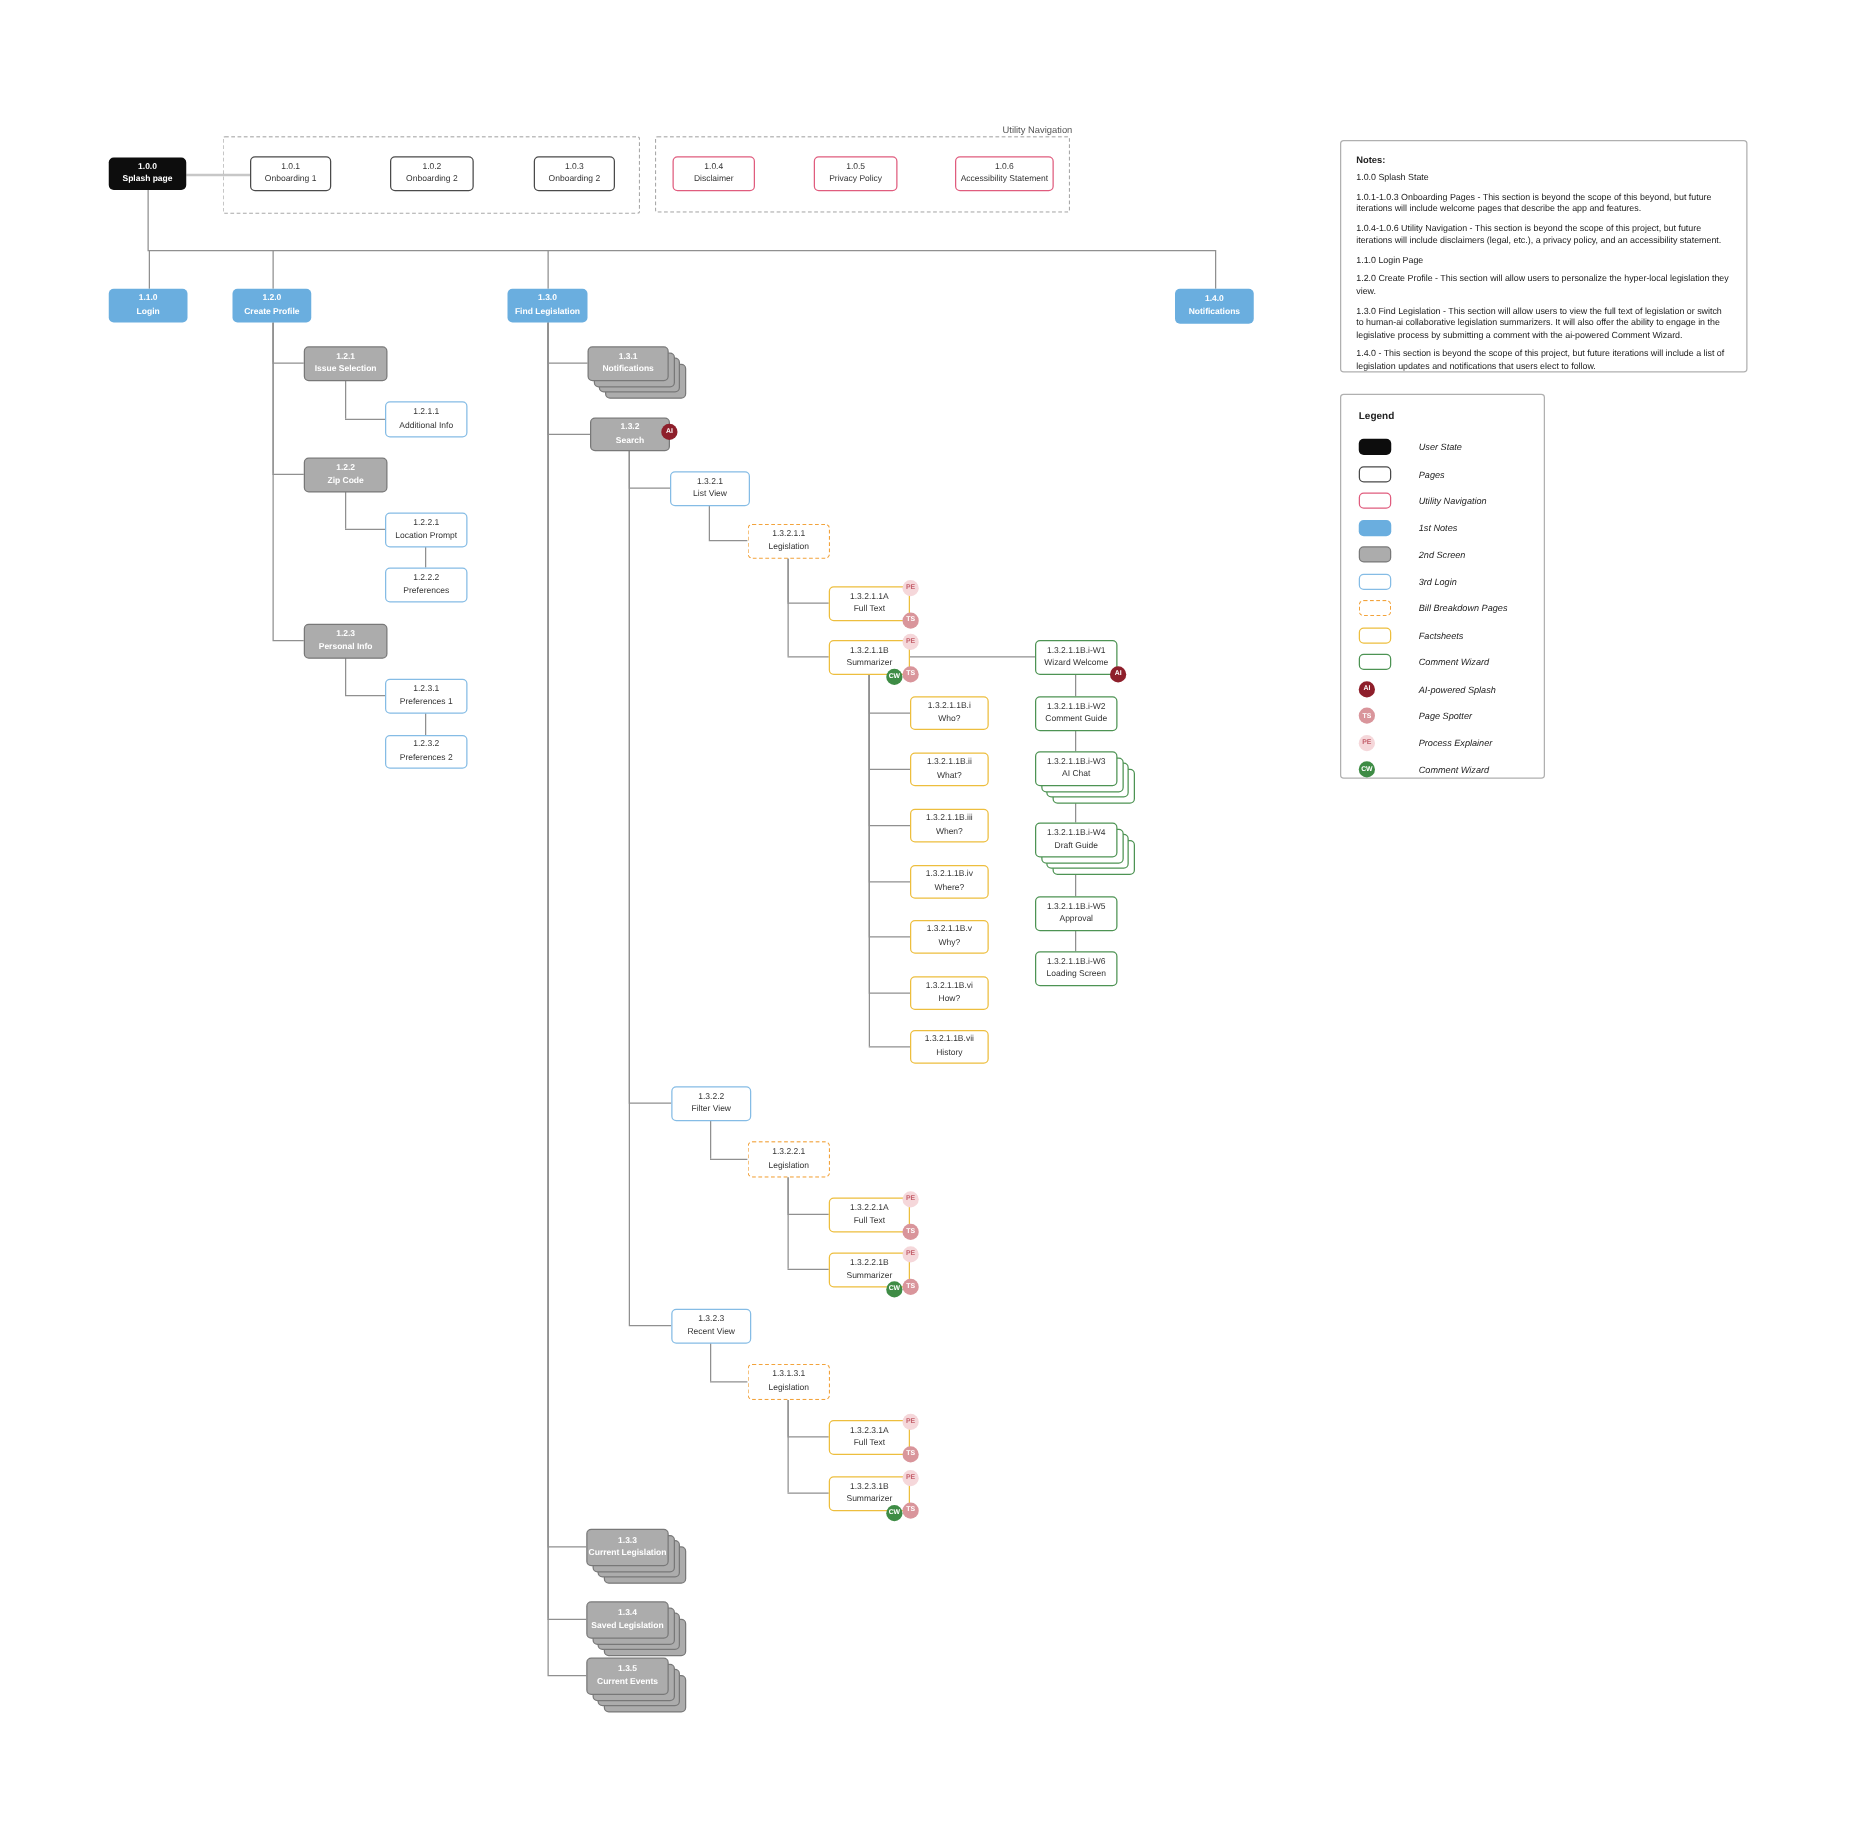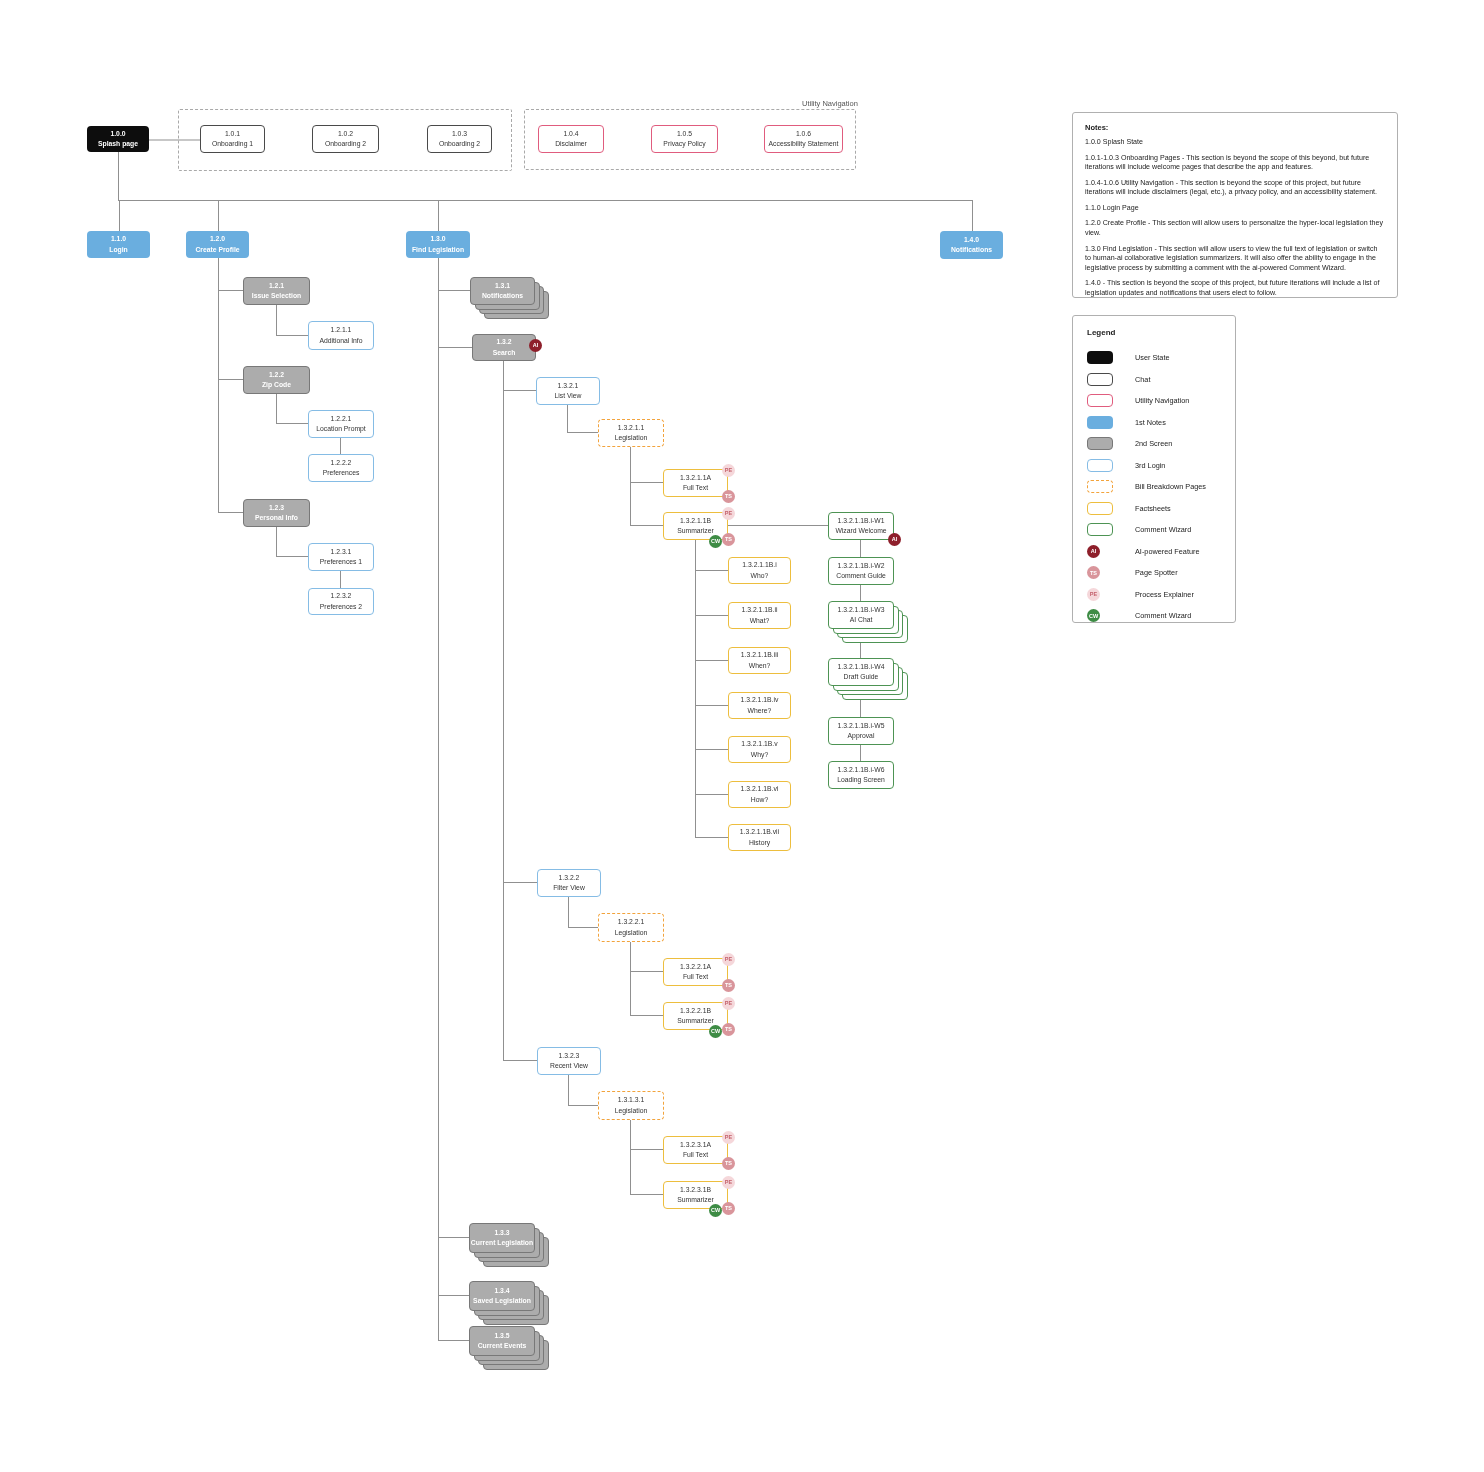--- a/index.html
+++ b/index.html
@@ -55,21 +55,21 @@
   .notes p{margin:0 0 6px 0;font-size:7.1px;line-height:1.35;color:#222;}
 
   
   .legend{position:absolute;left:1072px;top:315px;width:164px;height:308px;border:1px solid #b0b0b0;border-radius:3px;
           background:#fff;padding:12px 14px;box-sizing:border-box;z-index:3;}
   .legend h3{margin:0 0 10px 0;font-size:8px;color:#222;}
   .legend-row{display:flex;align-items:center;height:21.5px;}
   .legend-swatch{width:26px;height:13px;border-radius:4px;margin-right:22px;flex:0 0 auto;box-sizing:border-box;}
   .legend-circle{width:13px;height:13px;border-radius:50%;margin:0 35px 0 0;display:flex;align-items:center;justify-content:center;
                  font-size:5.5px;font-weight:bold;flex:0 0 auto;}
-  .legend-label{font-size:7.3px;color:#222;white-space:nowrap;}
+  .legend-label{font-size:7.3px;color:#222;white-space:nowrap;font-style:italic;}
   .sw-user-state{background:#0d0d0d;}
   .sw-pages{background:#fff;border:1px solid #4a4a4a;}
   .sw-utility{background:#fff;border:1px solid var(--c-utility);}
   .sw-level1{background:var(--c-level1);}
   .sw-level2{background:var(--c-level2);border:1px solid #787878;}
   .sw-level3{background:#fff;border:1px solid var(--c-level3);}
   .sw-bill{background:#fff;border:1.4px dashed var(--c-bill);}
   .sw-factsheet{background:#fff;border:1.4px solid var(--c-factsheet);}
   .sw-wizard{background:#fff;border:1.2px solid var(--c-wizard);}
 </style>
@@ -95,21 +95,21 @@
 
   <div class="legend">
     <h3>Legend</h3>
     <div id="legend-body">
         <div class="legend-row">
           <div class="legend-swatch sw-user-state"></div>
           <div class="legend-label">User State</div>
         </div>
         <div class="legend-row">
           <div class="legend-swatch sw-pages"></div>
-          <div class="legend-label">Chat</div>
+          <div class="legend-label">Pages</div>
         </div>
         <div class="legend-row">
           <div class="legend-swatch sw-utility"></div>
           <div class="legend-label">Utility Navigation</div>
         </div>
         <div class="legend-row">
           <div class="legend-swatch sw-level1"></div>
           <div class="legend-label">1st Notes</div>
         </div>
         <div class="legend-row">
@@ -127,21 +127,21 @@
         <div class="legend-row">
           <div class="legend-swatch sw-factsheet"></div>
           <div class="legend-label">Factsheets</div>
         </div>
         <div class="legend-row">
           <div class="legend-swatch sw-wizard"></div>
           <div class="legend-label">Comment Wizard</div>
         </div>
         <div class="legend-row">
           <div class="legend-circle b-ai">AI</div>
-          <div class="legend-label">AI-powered Feature</div>
+          <div class="legend-label">AI-powered Splash</div>
         </div>
         <div class="legend-row">
           <div class="legend-circle b-ts">TS</div>
           <div class="legend-label">Page Spotter</div>
         </div>
         <div class="legend-row">
           <div class="legend-circle b-pe">PE</div>
           <div class="legend-label">Process Explainer</div>
         </div>
         <div class="legend-row">

